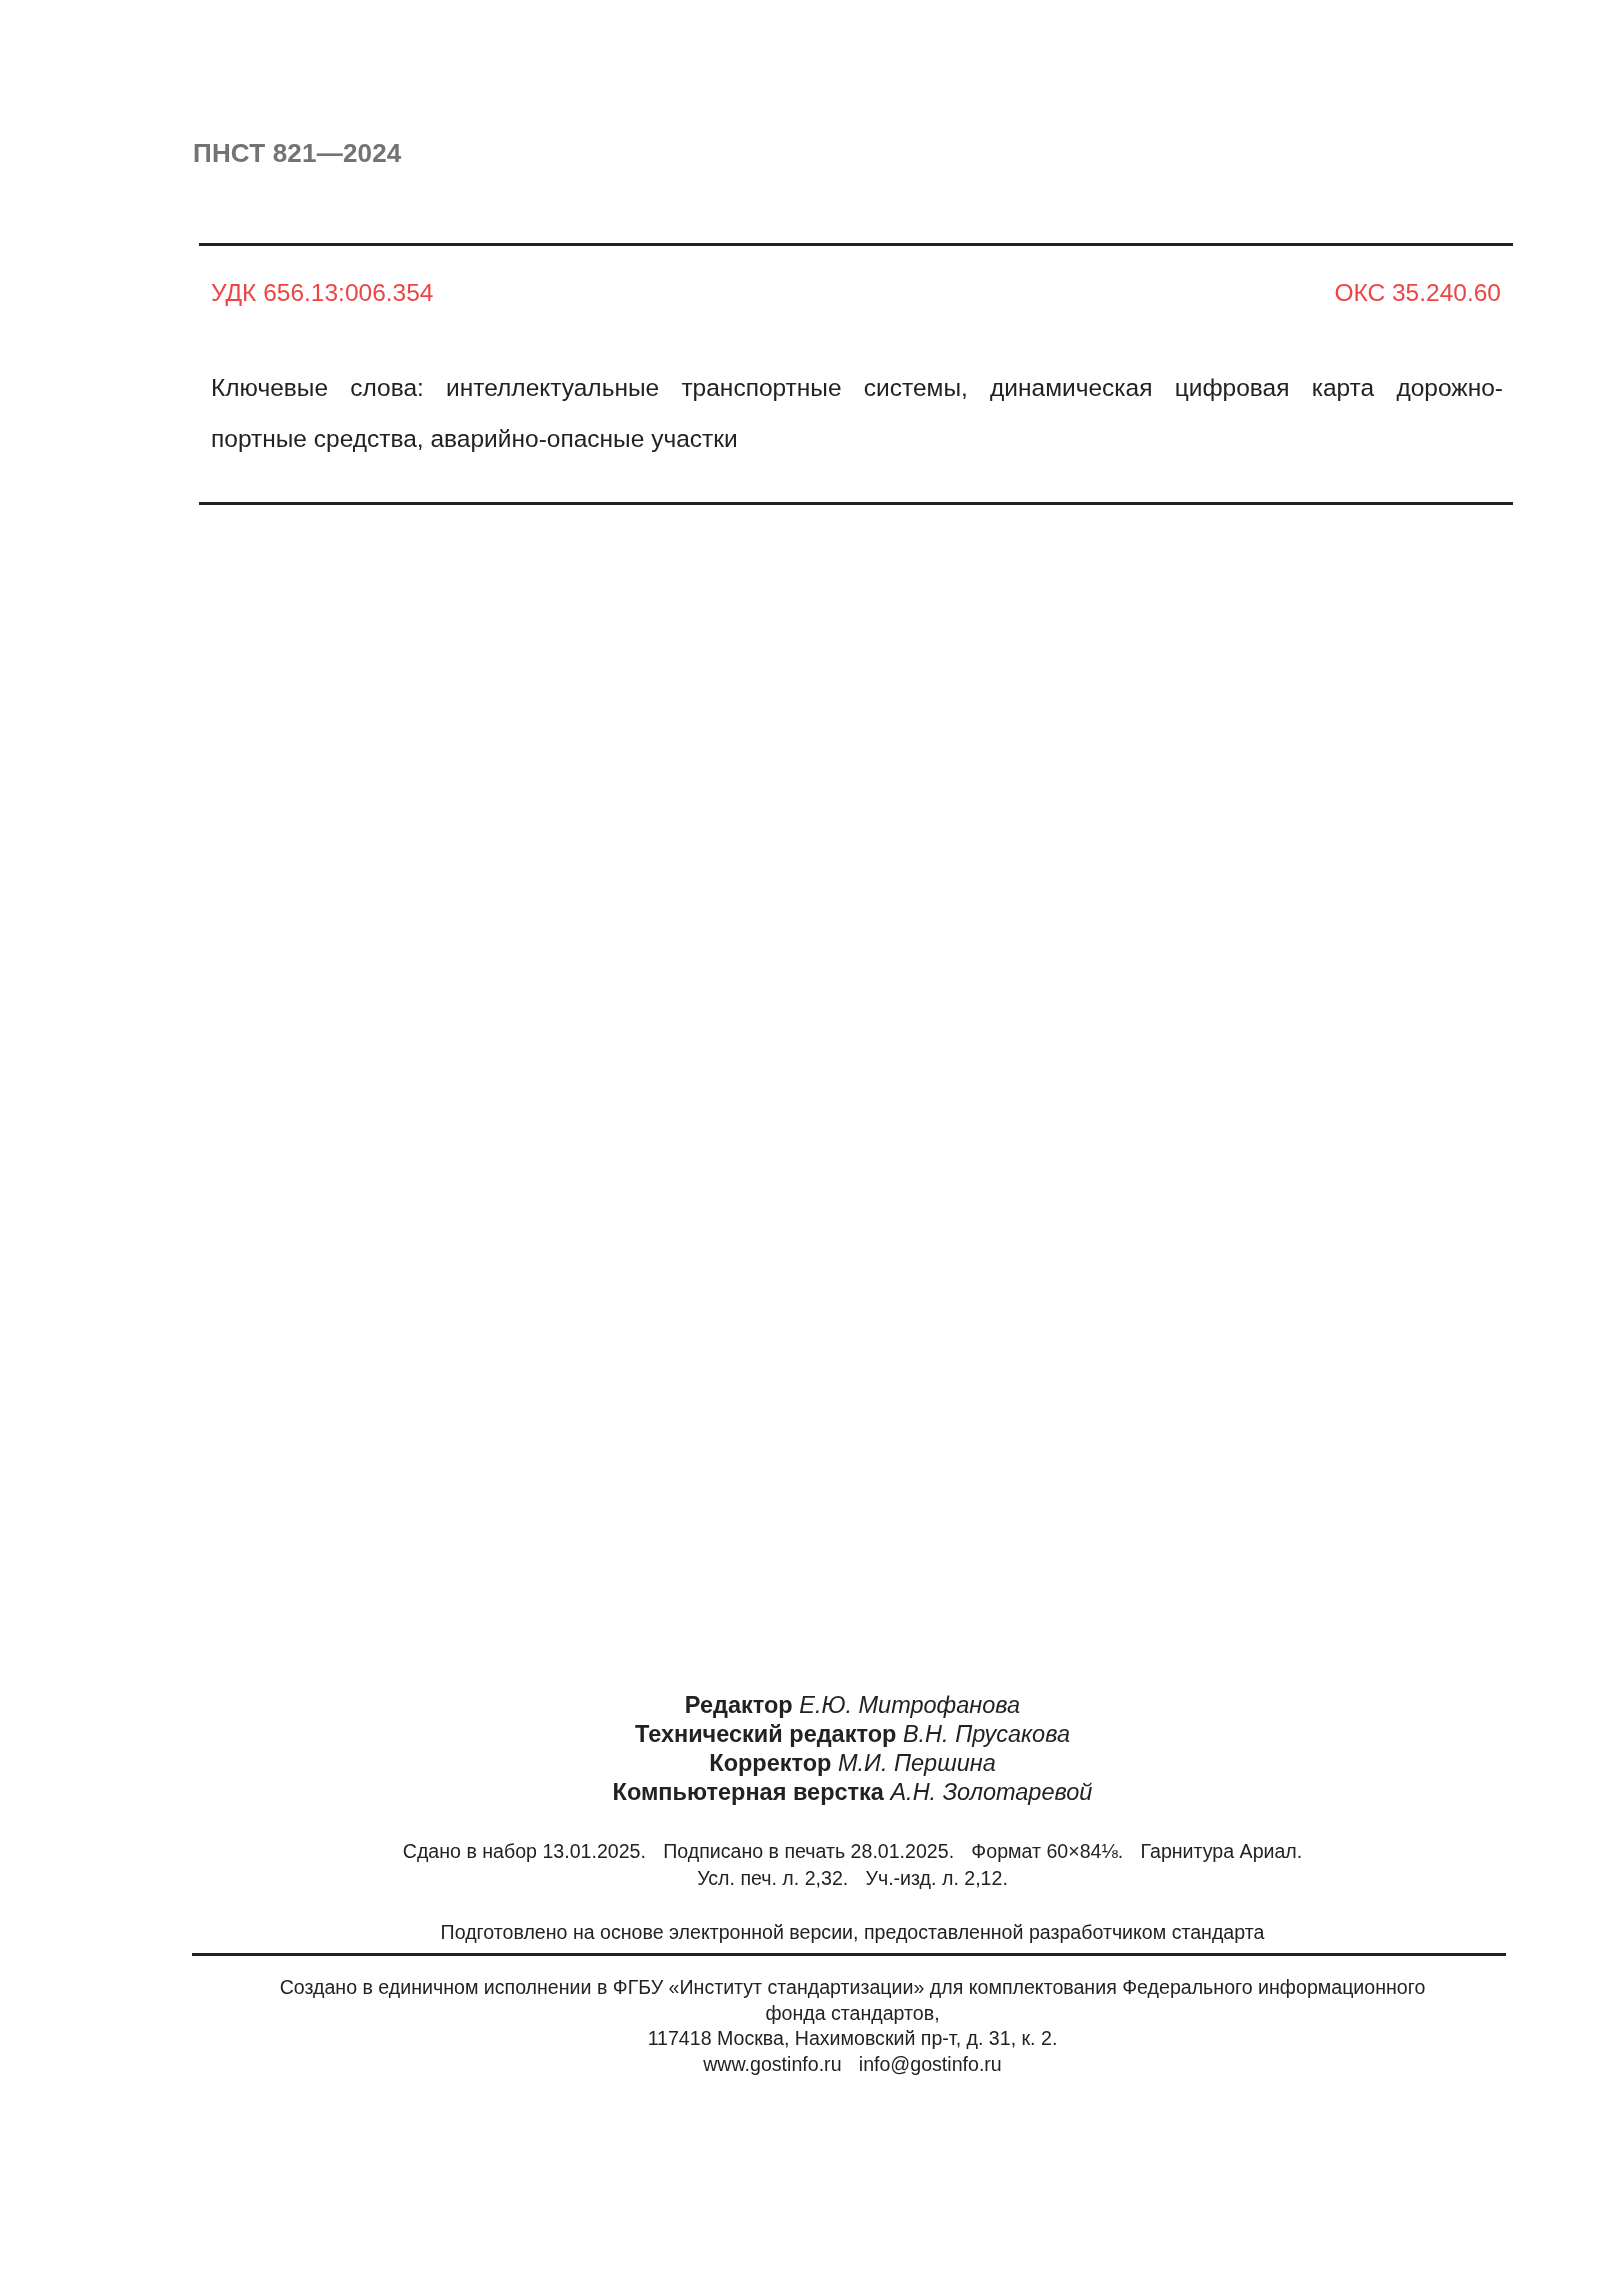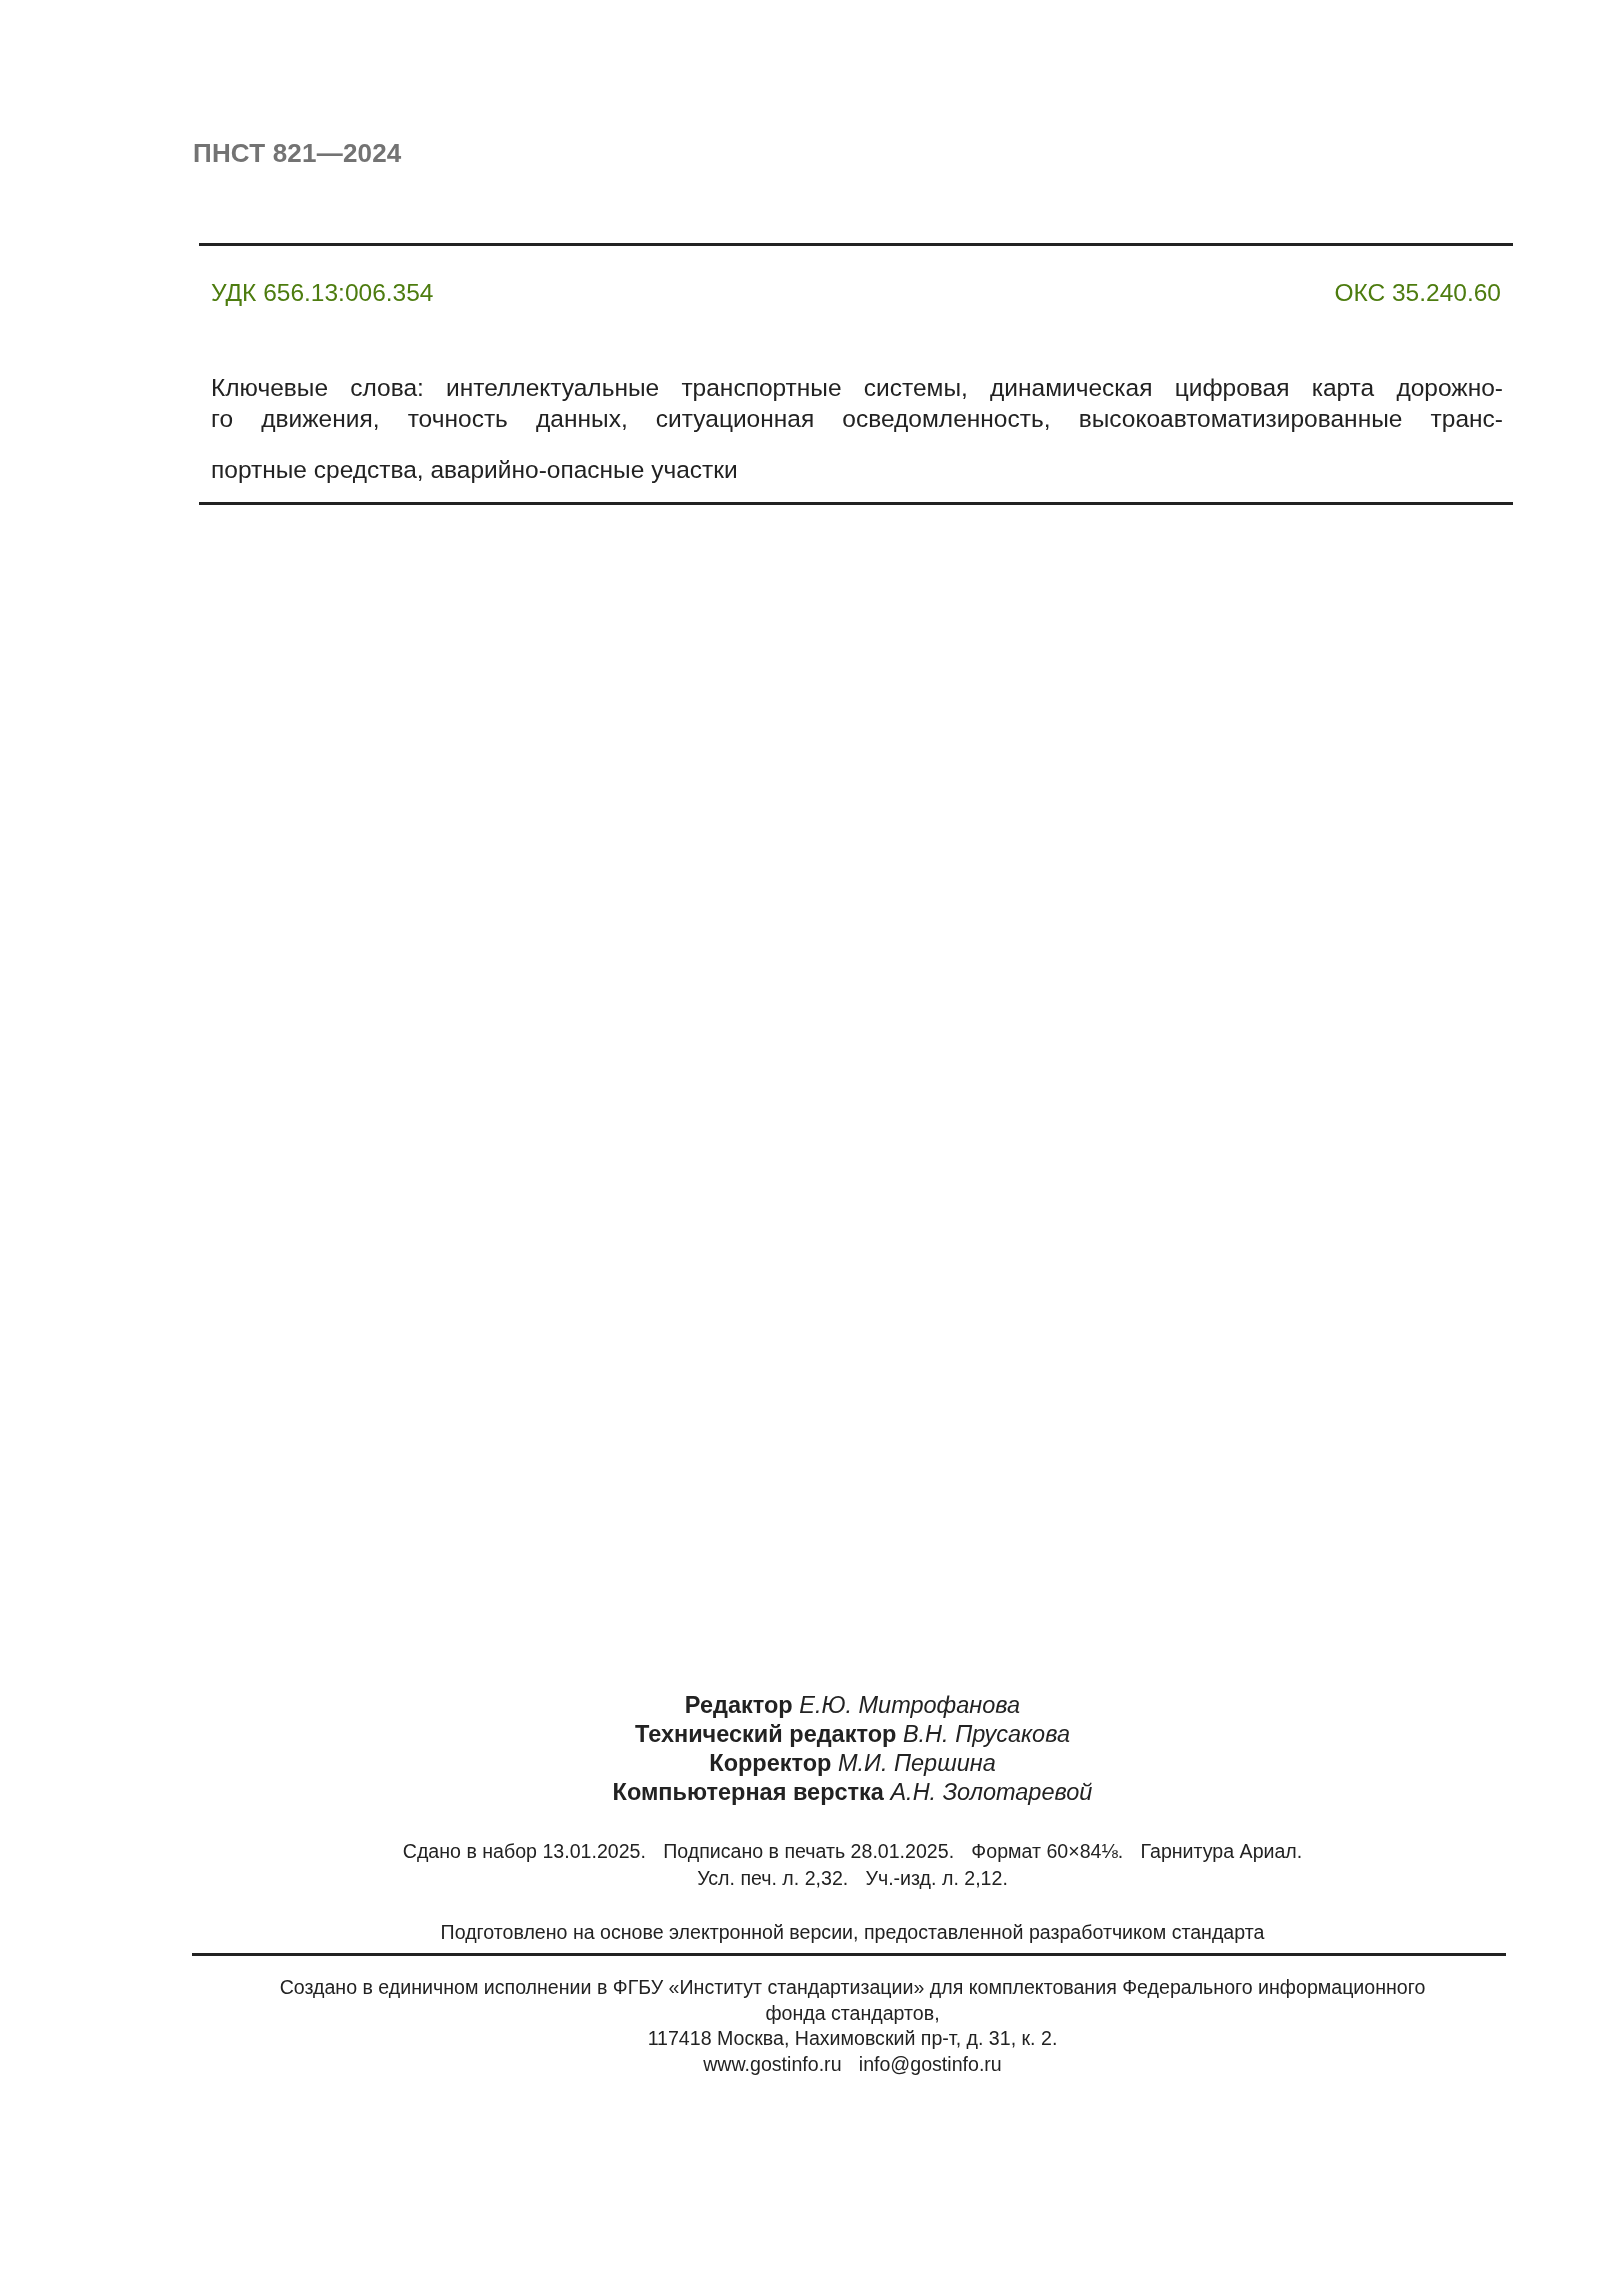--- a/index.html
+++ b/index.html
@@ -35,21 +35,21 @@
     .rule-mid { left: 199px; width: 1314px; top: 502px; }
     .rule-footer { left: 192px; width: 1314px; top: 1953px; height: 2.9px; }
 
     .classif {
       left: 211px;
       right: 120px;
       top: 279px;
       display: flex;
       justify-content: space-between;
       font-size: 24.5px;
-      color: #4d7c0f;
+      color: #ef4444;
     }
 
     .keywords {
       left: 211px;
       width: 1292px;
       top: 372px;
       font-size: 24.5px;
       line-height: 31px;
       text-align: justify;
       color: #222;
@@ -115,21 +115,20 @@
 
 <div class="rule rule-top"></div>
 
 <div class="abs classif">
   <span>УДК 656.13:006.354</span>
   <span>ОКС 35.240.60</span>
 </div>
 
 <div class="abs keywords">
   <span class="line">Ключевые слова: интеллектуальные транспортные системы, динамическая цифровая карта дорожно-</span>
-  <span class="line">го движения, точность данных, ситуационная осведомленность, высокоавтоматизированные транс-</span>
   <span class="line last">портные средства, аварийно-опасные участки</span>
 </div>
 
 <div class="rule rule-mid"></div>
 
 <div class="abs credits">
   <div>
     <span class="role">Редактор</span>
     <span class="person">Е.Ю. Митрофанова</span>
   </div>

